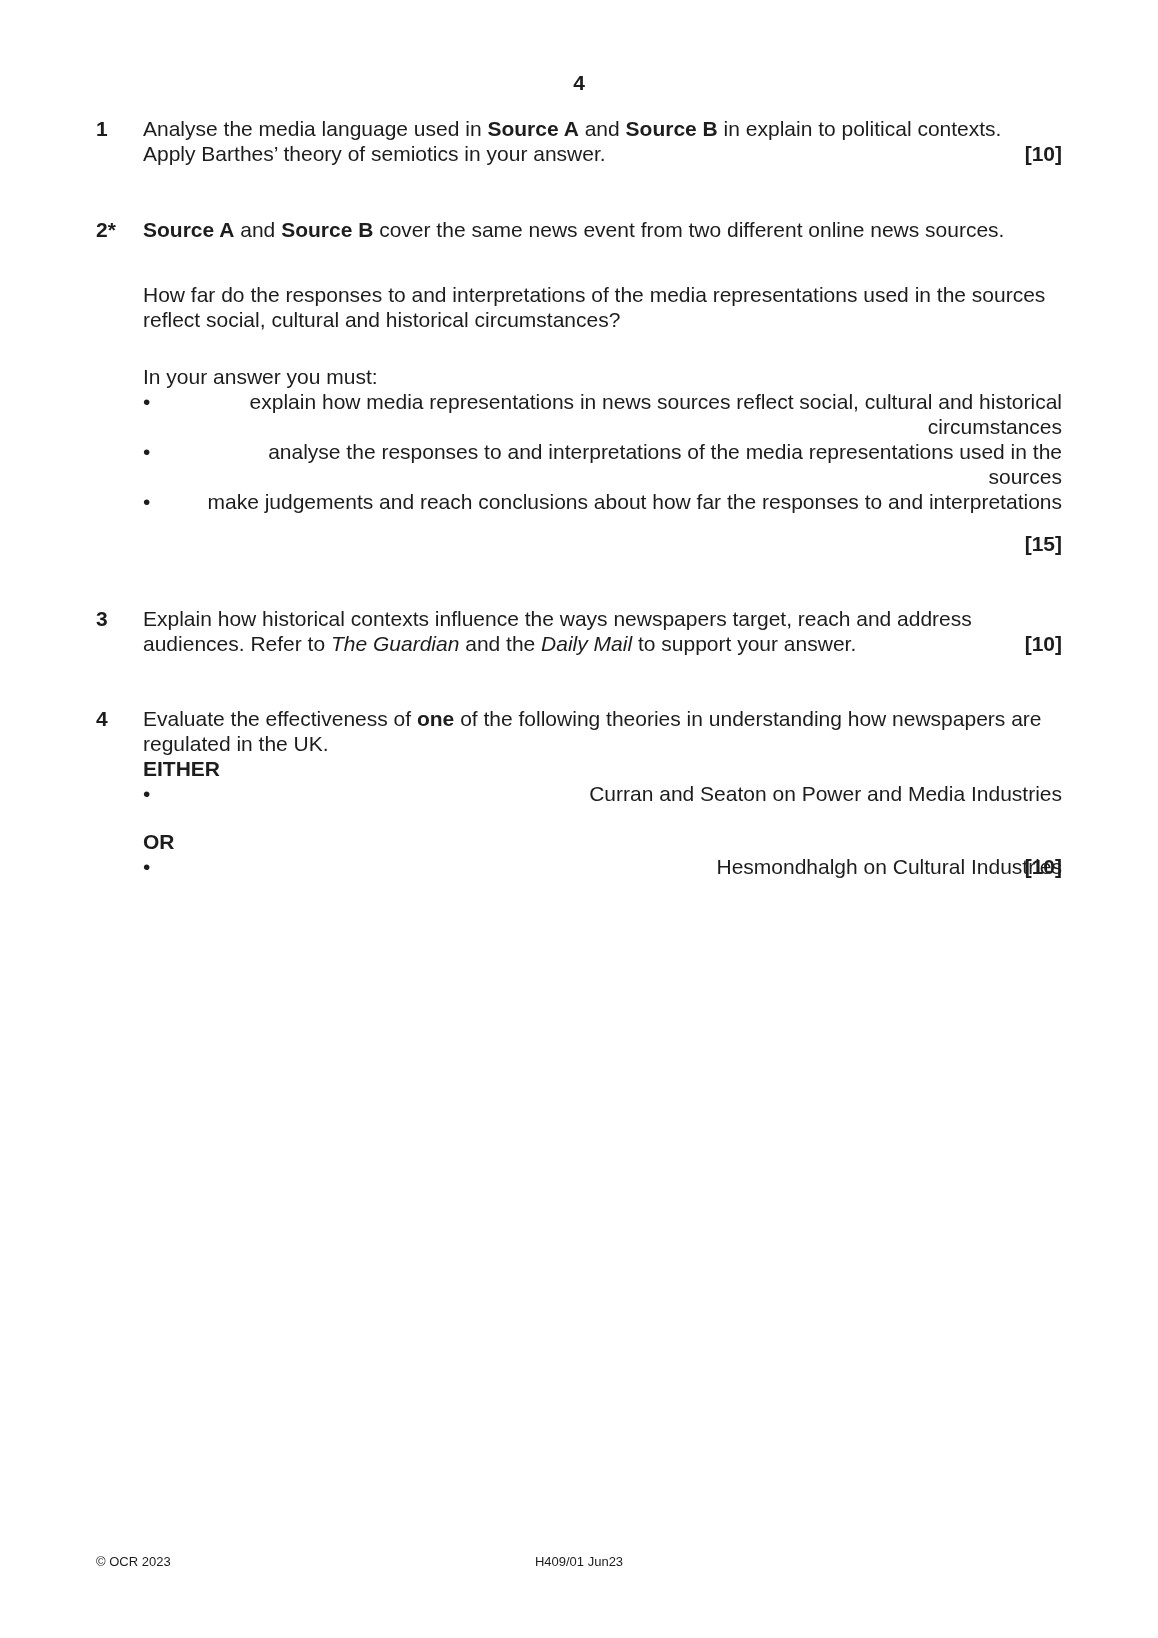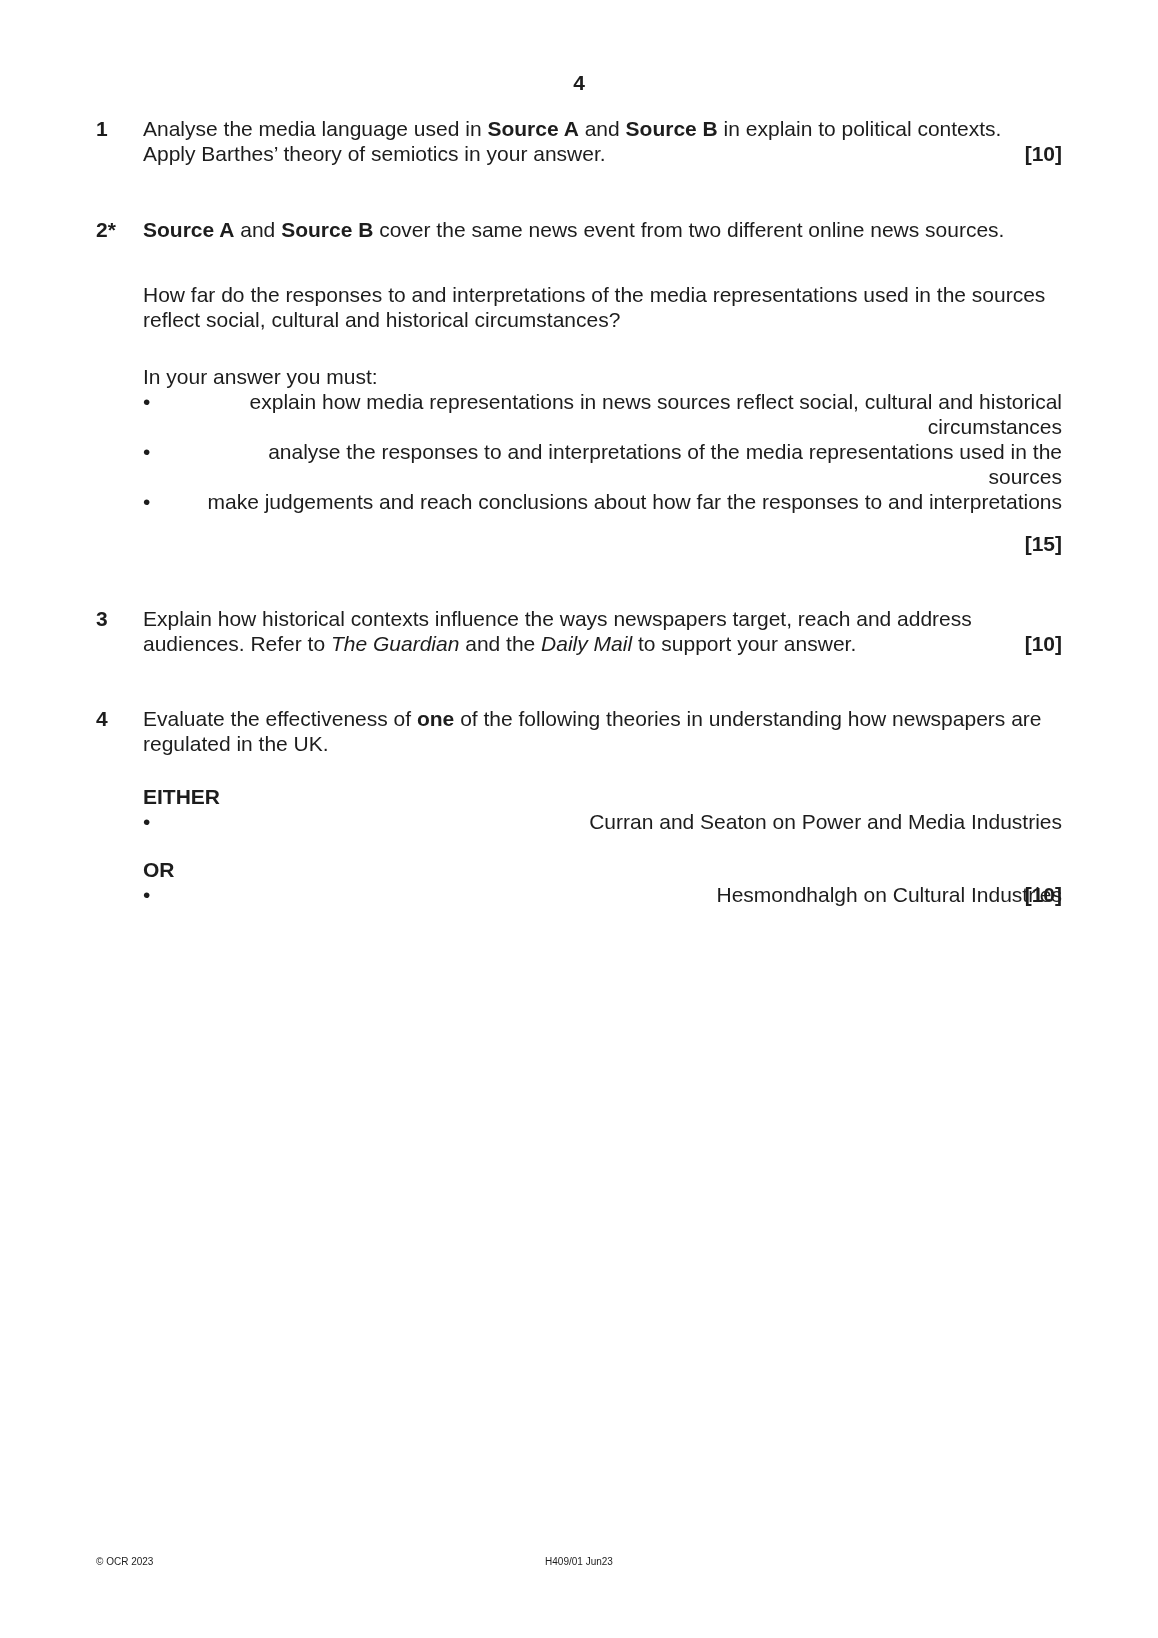--- a/index.html
+++ b/index.html
@@ -41,28 +41,28 @@
   .bullet { display: flex; }
   .dot { width: 52px; flex: 0 0 52px; }
   .btext { flex: 1 1 auto; min-width: 0; text-align: right; }
   .mt-q1 { margin-top: 21px; }
   .mt-q2head { margin-top: 51px; }
   .mt-q2para { margin-top: 40px; }
   .mt-intro { margin-top: 32px; }
   .mt-marks15 { margin-top: 17px; }
   .mt-q3 { margin-top: 50px; }
   .mt-q4 { margin-top: 50px; }
-  .mt-either { margin-top: 28px; }
+  .mt-either { }
   .mt-or { margin-top: 23px; }
   .footer {
     position: absolute;
     left: 96px;
     right: 96px;
     top: 1553px;
-    font-size: 10px;
+    font-size: 13px;
     line-height: 18px;
   }
   .footer .copyright { position: absolute; left: 0; top: 0; }
   .footer .ref { text-align: center; }
 </style>
 </head>
 <body>
 
 <div class="page">
   <div class="content">

